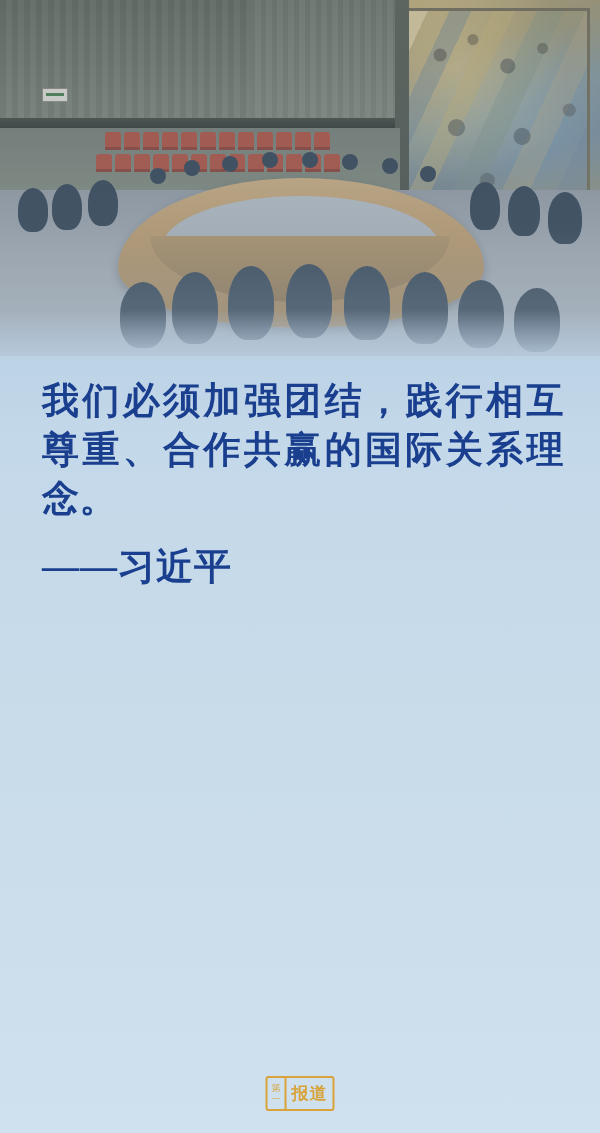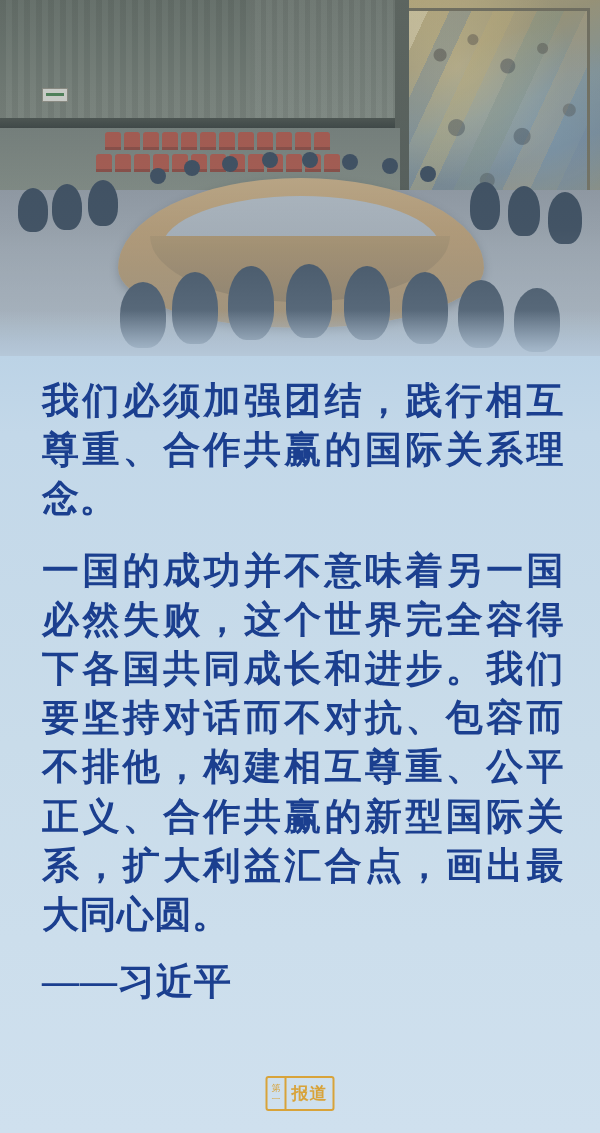--- a/index.html
+++ b/index.html
@@ -327,21 +327,20 @@
       <div class="person" style="left:514px;top:288px;width:46px;height:64px;"></div>
 
       <div class="photo-tint"></div>
       <div class="photo-fade"></div>
     </div>
   </div>
 
   <div class="quote-area">
     <div class="quote-block">
       <p class="para p1">我们必须加强团结，践行相互尊重、合作共赢的国际关系理念。</p>
-      <p class="para p2">一国的成功并不意味着另一国必然失败，这个世界完全容得下各国共同成长和进步。我们要坚持对话而不对抗、包容而不排他，构建相互尊重、公平正义、合作共赢的新型国际关系，扩大利益汇合点，画出最大同心圆。</p>
       <div class="attribution">——习近平</div>
     </div>
 
     <div class="logo">
       <div class="logo-left">
         <span>第</span>
         <span>一</span>
       </div>
       <div class="logo-right">
         <span>报道</span>

